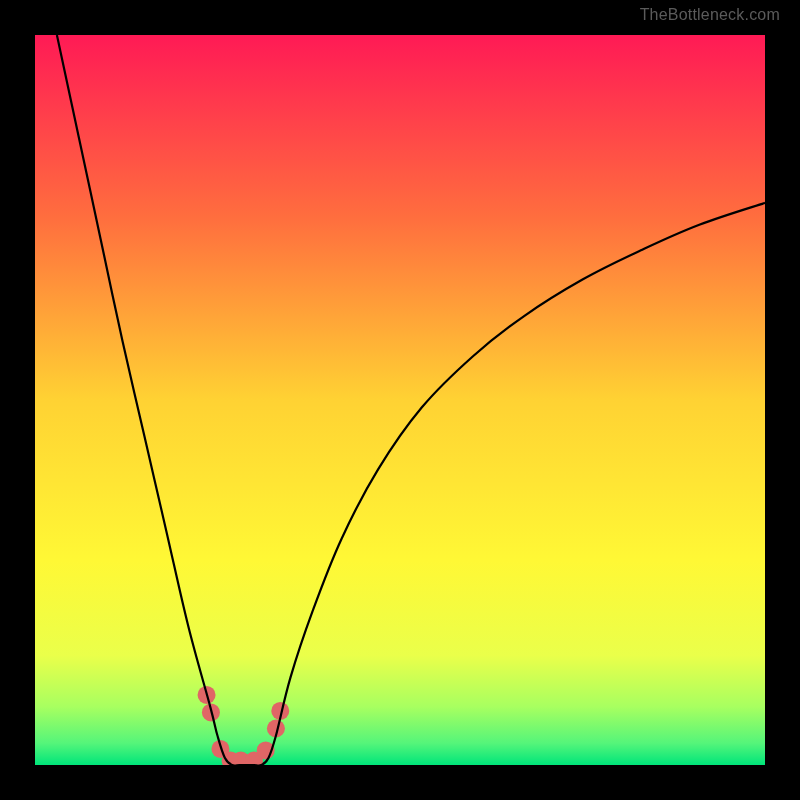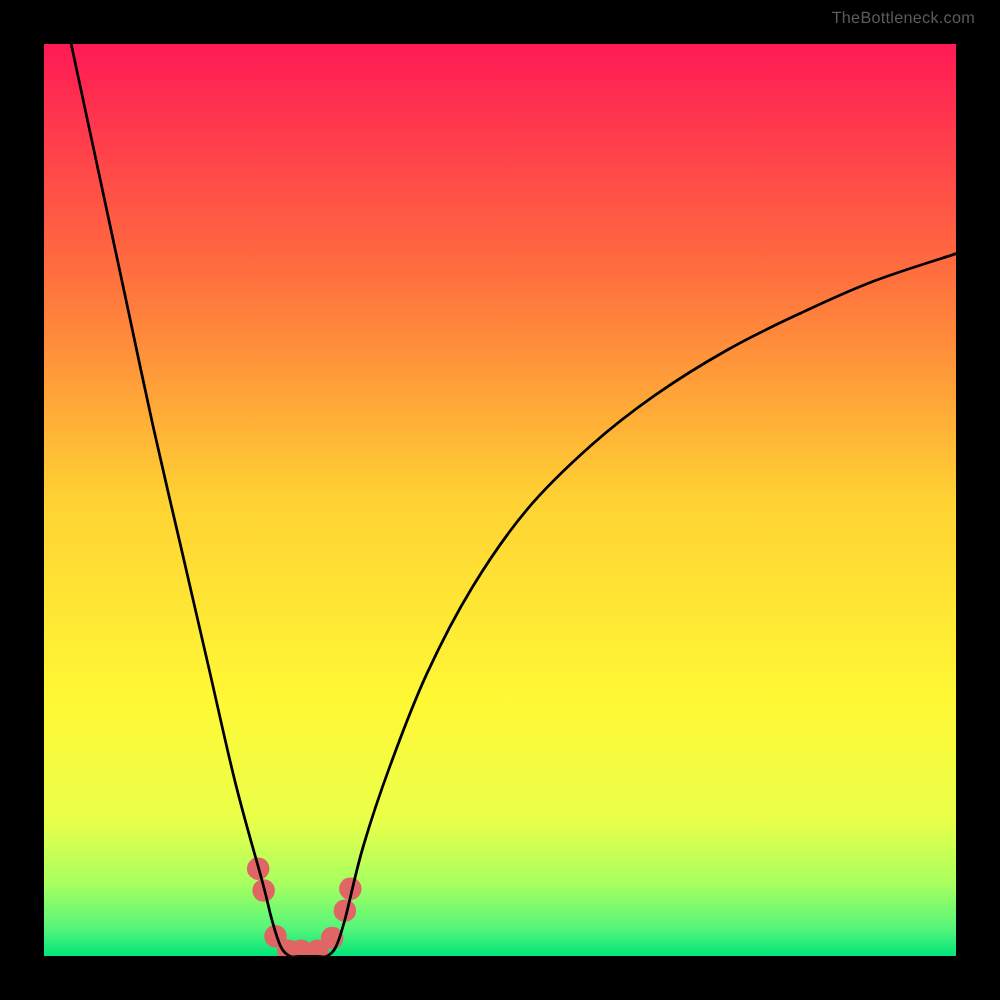--- a/index.html
+++ b/index.html
@@ -28,21 +28,21 @@
   .gradient-bg {
     position: absolute;
     left: 0; top: 0;
     width: 100%;
     height: 100%;
   }
   .watermark {
     position: absolute;
     top: 6px;
     right: 20px;
-    font-size: 13px;
+    font-size: 16px;
     font-weight: 500;
     color: #5b5b5b;
     letter-spacing: 0.2px;
   }
   svg.curve {
     position: absolute;
     left: 0; top: 0;
     width: 100%;
     height: 100%;
   }

